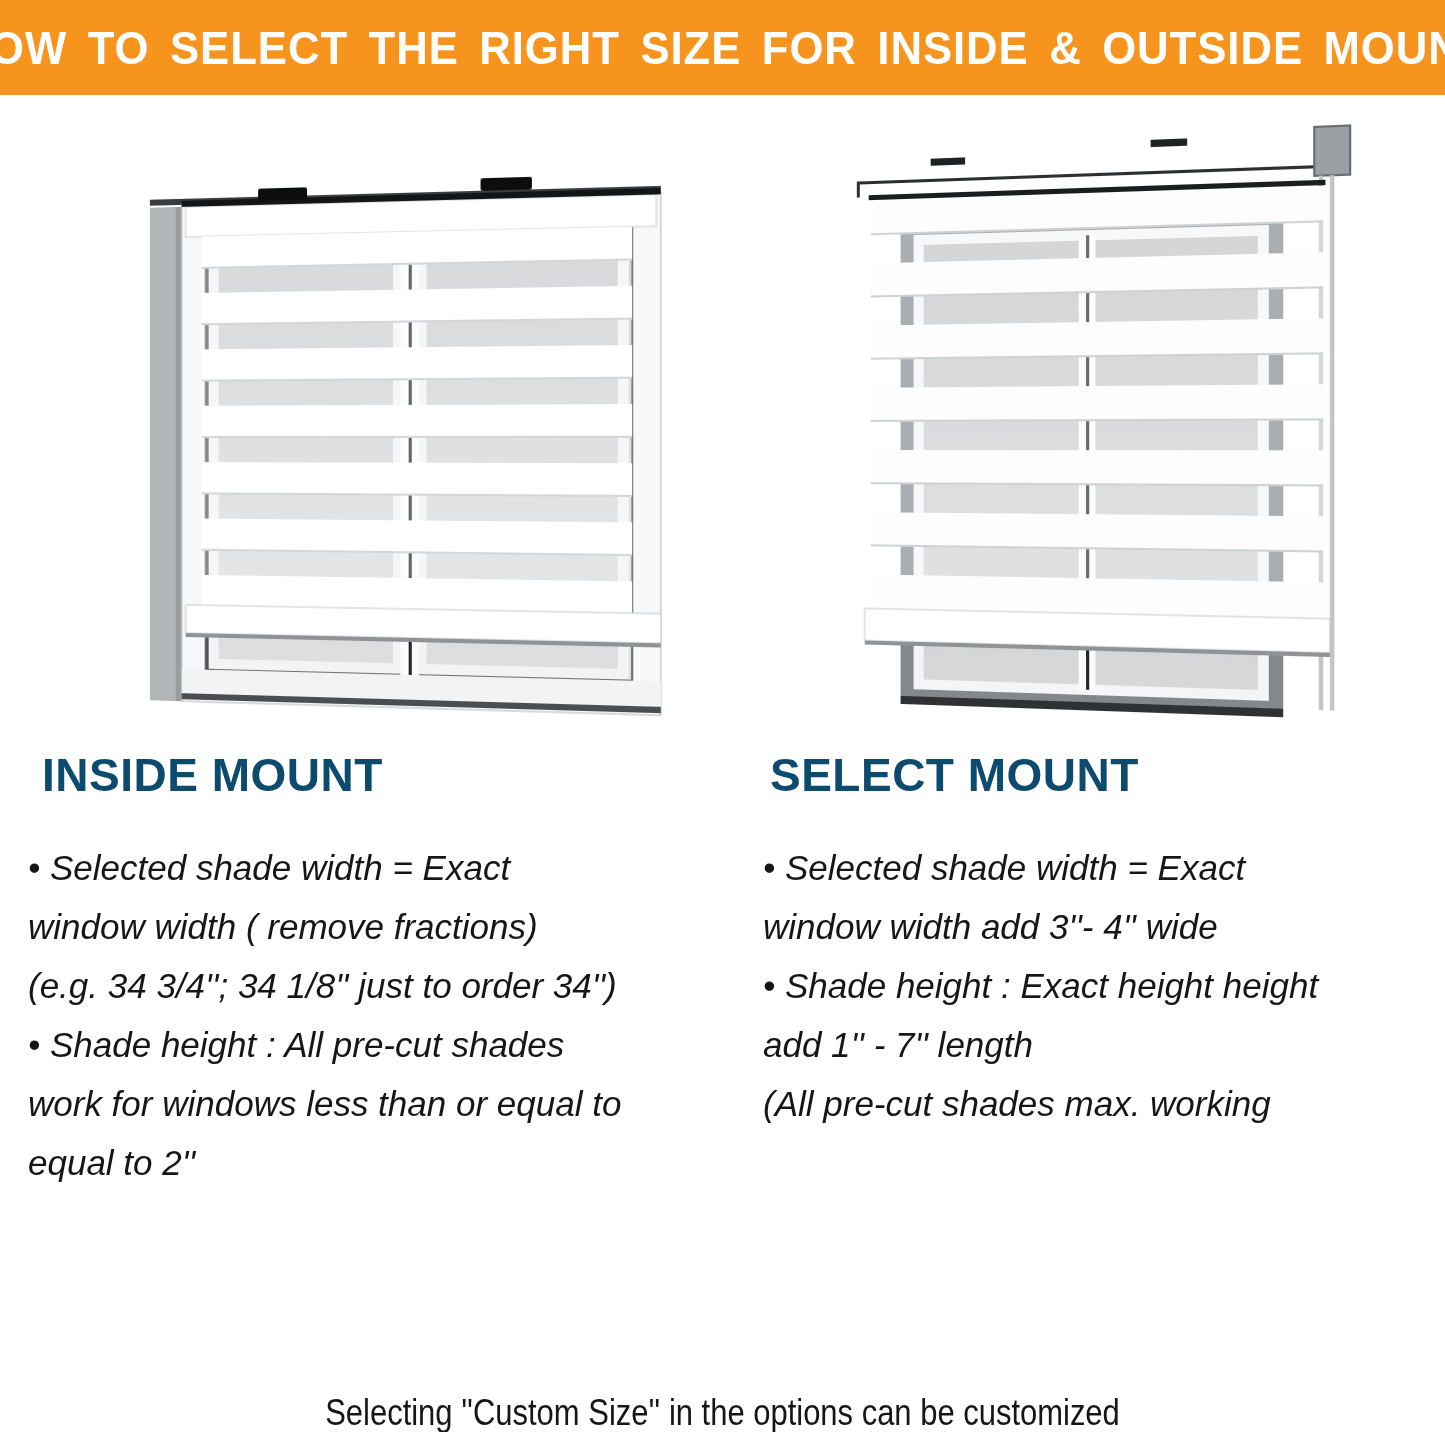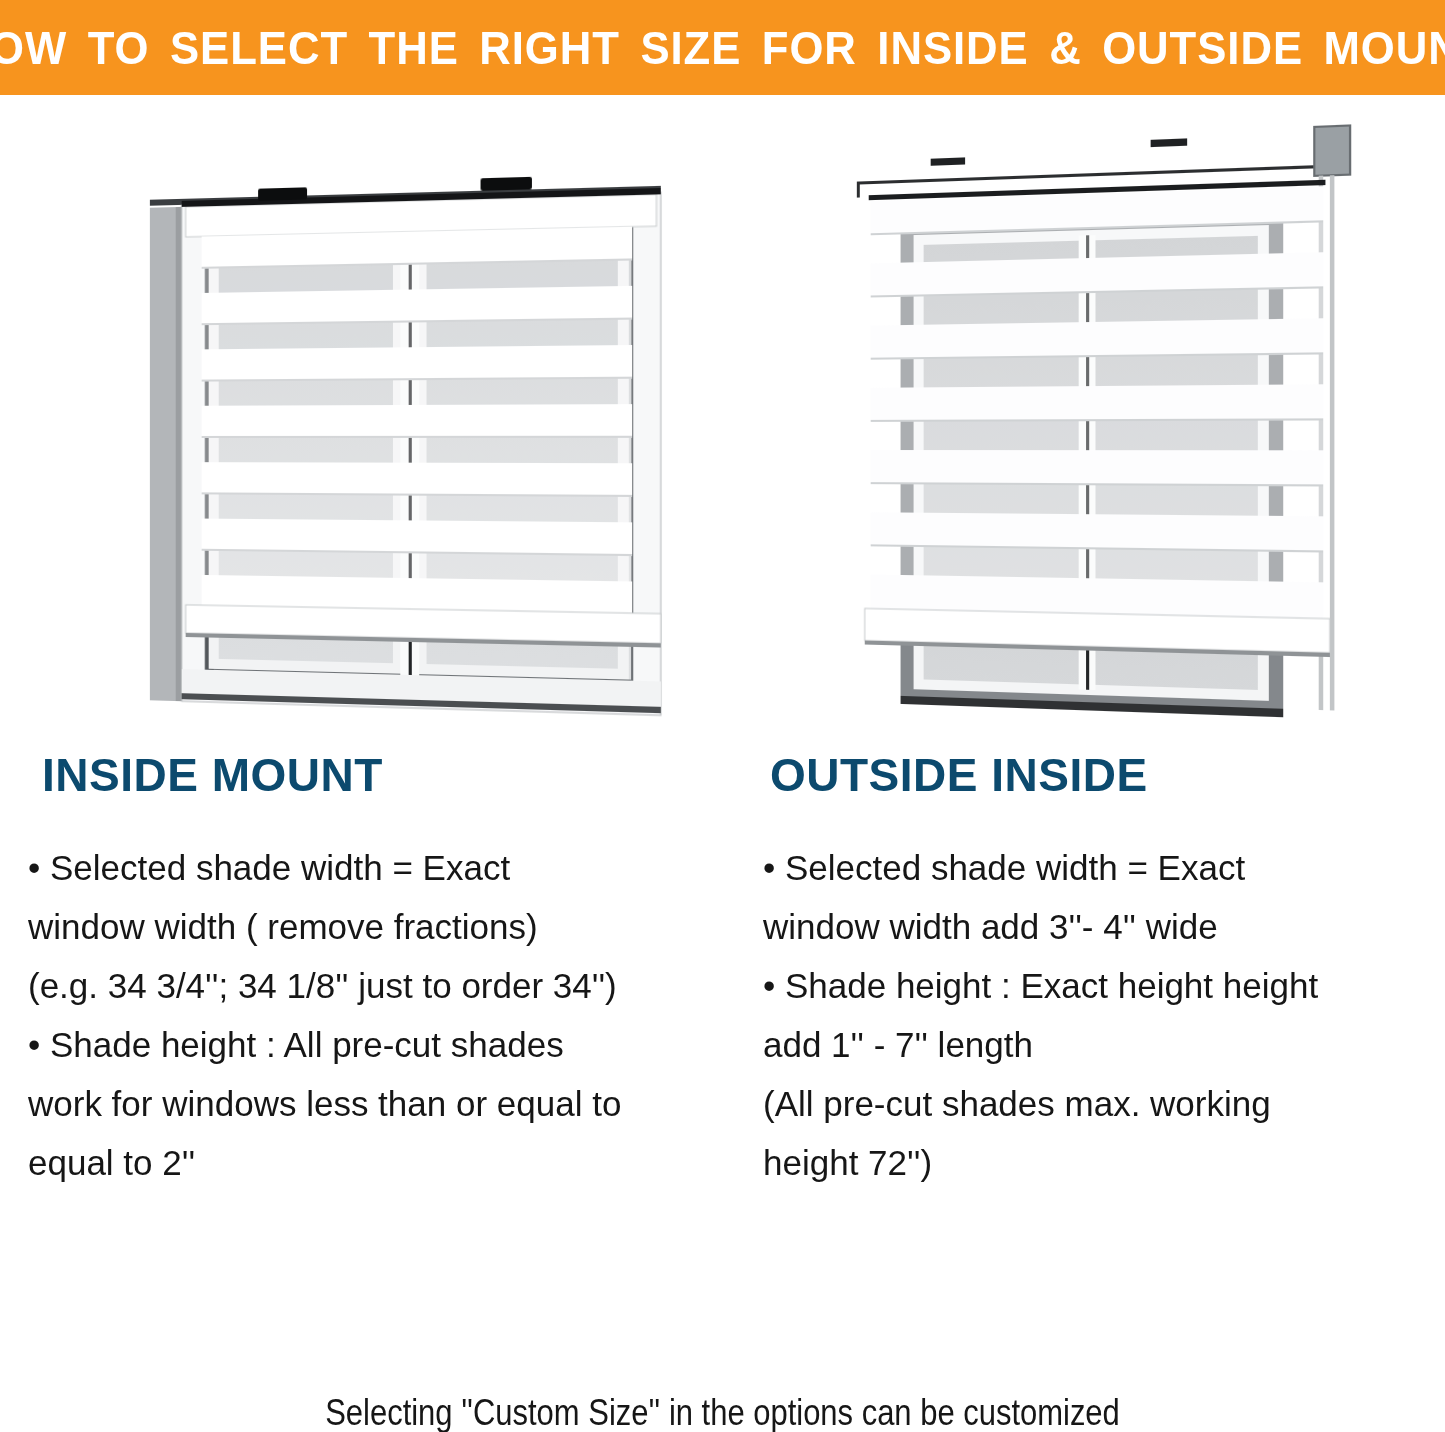--- a/index.html
+++ b/index.html
@@ -29,21 +29,21 @@
   }
   .heading-inside{ left:42px; }
   .heading-outside{ left:770px; }
   
   .specs{
     position:absolute; top:838px; font-size:35px; color:#161616;
     line-height:59px;
   }
   .specs-inside{ left:28px; }
   .specs-outside{ left:763px; }
-  .spec-line{ white-space:nowrap; }
+  .spec-line{ white-space:nowrap;font-style:italic; }
   
   .footer-note{
     position:absolute; left:0; top:1392px; width:1445px; text-align:center;
     font-size:36px; color:#161616; transform:scaleX(0.86);
     transform-origin:center; white-space:nowrap;
   }
 </style>
 </head>
 <body>
 
@@ -151,35 +151,34 @@
         <rect x="26" y="374" width="430" height="34" fill="#fdfdfe"></rect>
           <rect x="26" y="406" width="430" height="2" fill="#cfd2d4"></rect>
         <rect x="26" y="436" width="430" height="34" fill="#fdfdfe"></rect>
       </g>
       <rect x="20" y="470" width="442" height="32" fill="#ffffff" stroke="#c6c9cb"></rect>
       <rect x="20" y="502" width="442" height="4" fill="#8f9396"></rect>
     </g>
   </svg>
 
   <div class="mount-heading heading-inside">INSIDE MOUNT</div>
-  <div class="mount-heading heading-outside">OUTSIDE INSIDE</div>
+  <div class="mount-heading heading-outside">SELECT MOUNT</div>
 
   <div class="specs specs-inside">
     <div class="spec-line">• Selected shade width = Exact</div>
     <div class="spec-line">window width ( remove fractions)</div>
     <div class="spec-line">(e.g. 34 3/4''; 34 1/8'' just to order 34'')</div>
     <div class="spec-line">• Shade height : All pre-cut shades</div>
     <div class="spec-line">work for windows less than or equal to</div>
     <div class="spec-line">equal to 2''</div>
   </div>
 
   <div class="specs specs-outside">
     <div class="spec-line">• Selected shade width = Exact</div>
     <div class="spec-line">window width add 3''- 4'' wide</div>
     <div class="spec-line">• Shade height : Exact height height</div>
     <div class="spec-line">add 1'' - 7'' length</div>
     <div class="spec-line">(All pre-cut shades max. working</div>
-    <div class="spec-line">height 72'')</div>
   </div>
 
   <div class="footer-note">Selecting ''Custom Size'' in the options can be customized</div>
 
 </div>
 
 </body></html>

